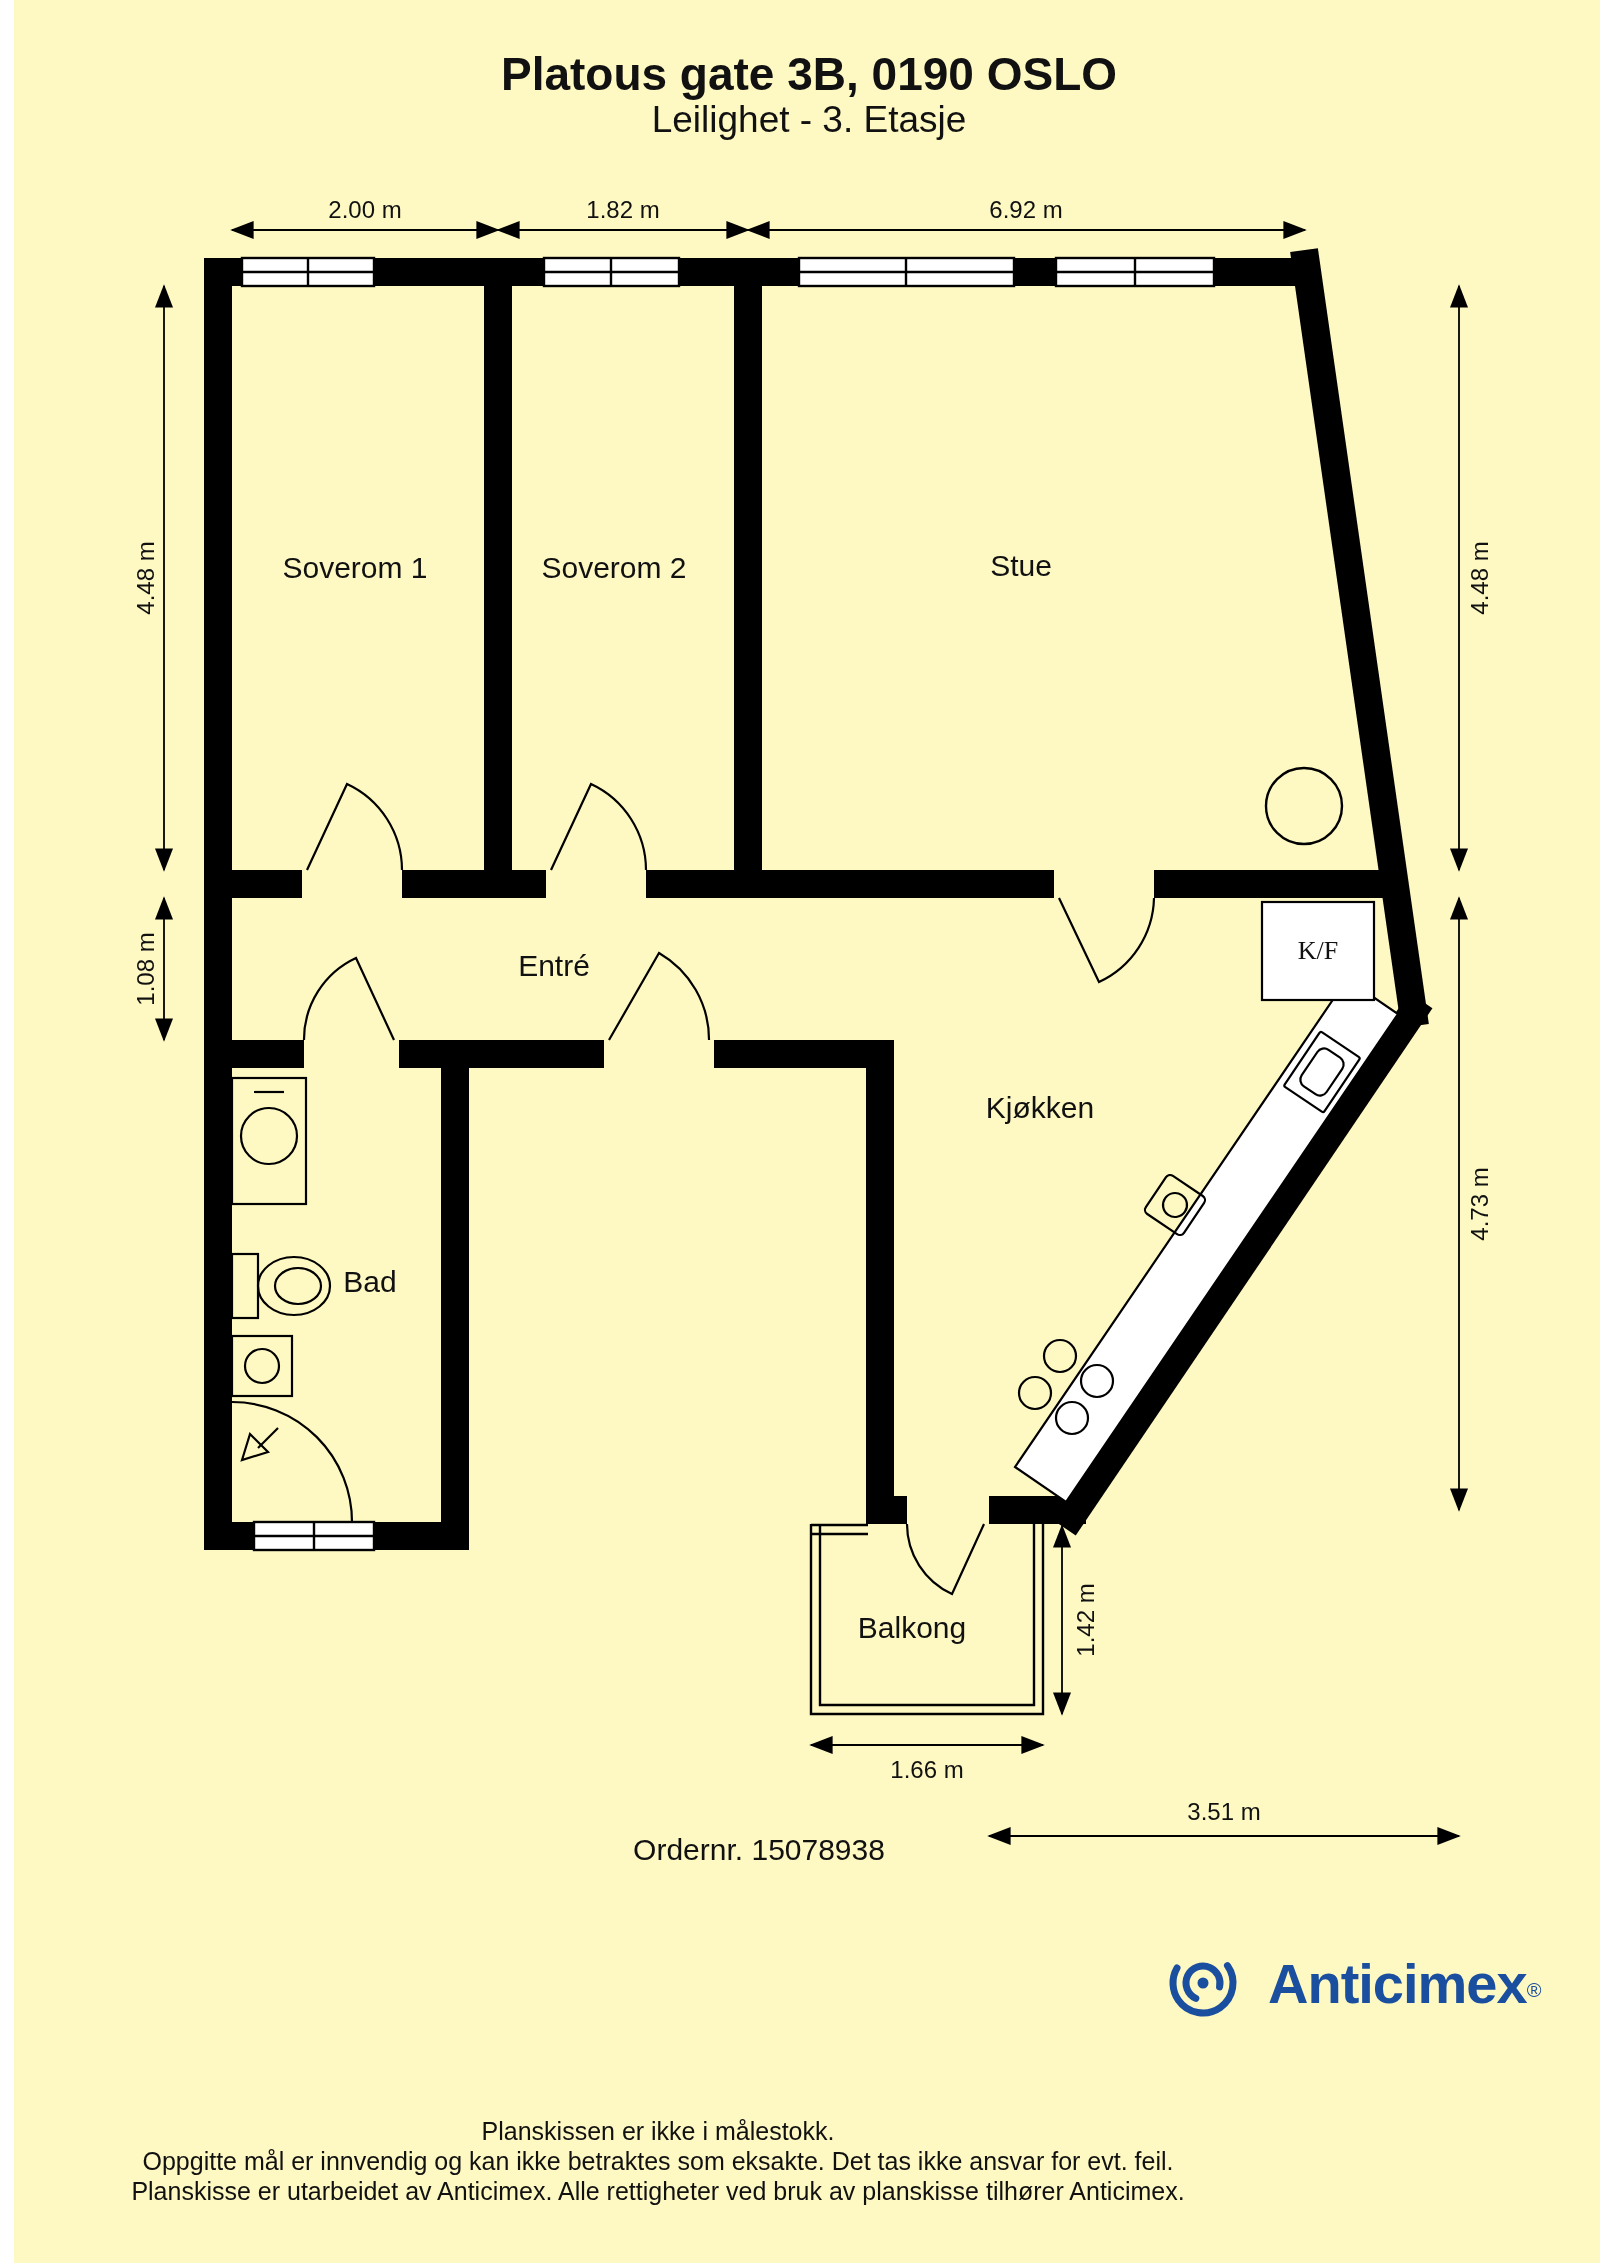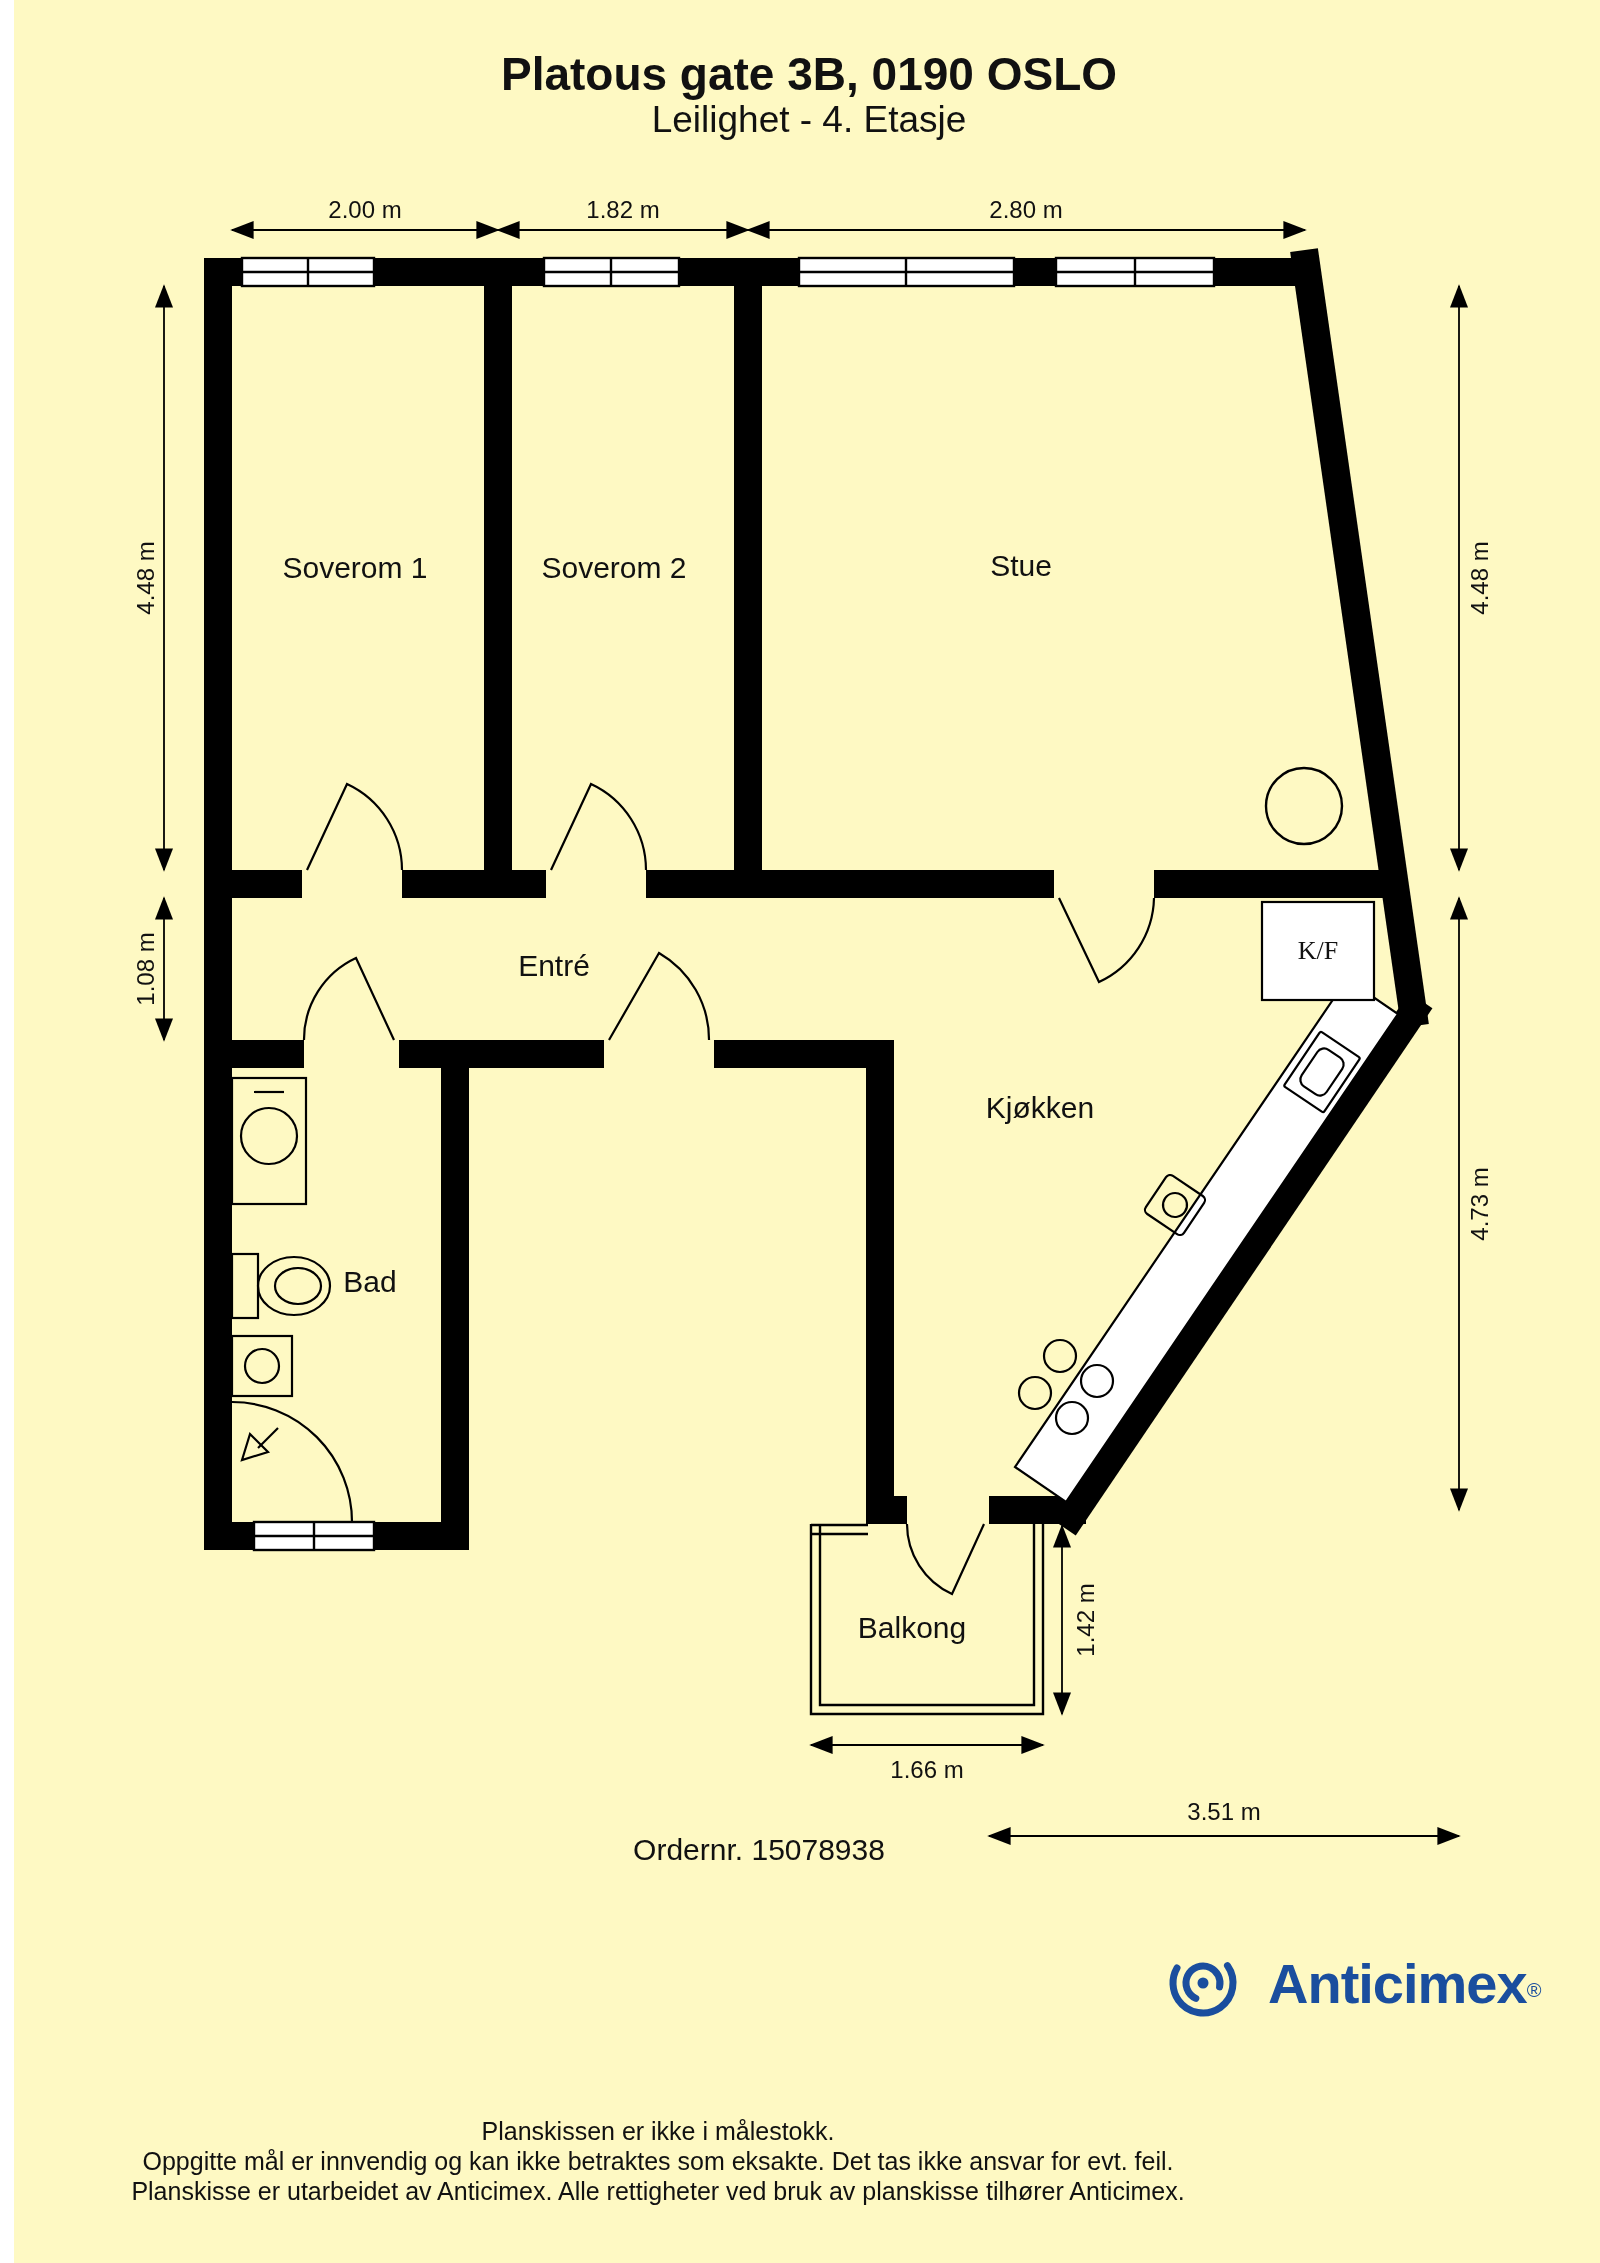--- a/index.html
+++ b/index.html
@@ -147,34 +147,34 @@
       <line x1="150" y1="898" x2="150" y2="1040" marker-start="url(#arr)" marker-end="url(#arr)"></line>
       <line x1="1445" y1="286" x2="1445" y2="870" marker-start="url(#arr)" marker-end="url(#arr)"></line>
       <line x1="1445" y1="898" x2="1445" y2="1510" marker-start="url(#arr)" marker-end="url(#arr)"></line>
       <line x1="1048" y1="1526" x2="1048" y2="1714" marker-start="url(#arr)" marker-end="url(#arr)"></line>
       <line x1="797" y1="1745" x2="1029" y2="1745" marker-start="url(#arr)" marker-end="url(#arr)"></line>
       <line x1="975" y1="1836" x2="1445" y2="1836" marker-start="url(#arr)" marker-end="url(#arr)"></line>
     </g>
   </svg>
 
   <div class="hlabel title" style="left:795px;top:74px;">Platous gate 3B, 0190 OSLO</div>
-  <div class="hlabel subtitle" style="left:795px;top:120px;">Leilighet  - 4. Etasje</div>
+  <div class="hlabel subtitle" style="left:795px;top:120px;">Leilighet  - 3. Etasje</div>
 
   <div class="hlabel room" style="left:341px;top:568px;">Soverom 1</div>
   <div class="hlabel room" style="left:600px;top:568px;">Soverom 2</div>
   <div class="hlabel room" style="left:1007px;top:566px;">Stue</div>
   <div class="hlabel room" style="left:540px;top:966px;">Entré</div>
   <div class="hlabel room" style="left:356px;top:1282px;">Bad</div>
   <div class="hlabel room" style="left:1026px;top:1108px;">Kjøkken</div>
   <div class="hlabel room-small" style="left:1304px;top:951px;">K/F</div>
   <div class="hlabel room" style="left:898px;top:1628px;">Balkong</div>
 
   <div class="hlabel dim" style="left:351px;top:210px;">2.00 m</div>
   <div class="hlabel dim" style="left:609px;top:210px;">1.82 m</div>
-  <div class="hlabel dim" style="left:1012px;top:210px;">2.80 m</div>
+  <div class="hlabel dim" style="left:1012px;top:210px;">6.92 m</div>
   <div class="vlabel dim" style="left:132px;top:578px;">4.48 m</div>
   <div class="vlabel dim" style="left:132px;top:969px;">1.08 m</div>
   <div class="vlabel dim" style="left:1466px;top:578px;">4.48 m</div>
   <div class="vlabel dim" style="left:1466px;top:1204px;">4.73 m</div>
   <div class="vlabel dim" style="left:1072px;top:1620px;">1.42 m</div>
   <div class="hlabel dim" style="left:913px;top:1770px;">1.66 m</div>
   <div class="hlabel dim" style="left:1210px;top:1812px;">3.51 m</div>
 
   <div class="hlabel order" style="left:745px;top:1850px;">Ordernr. 15078938</div>
 

